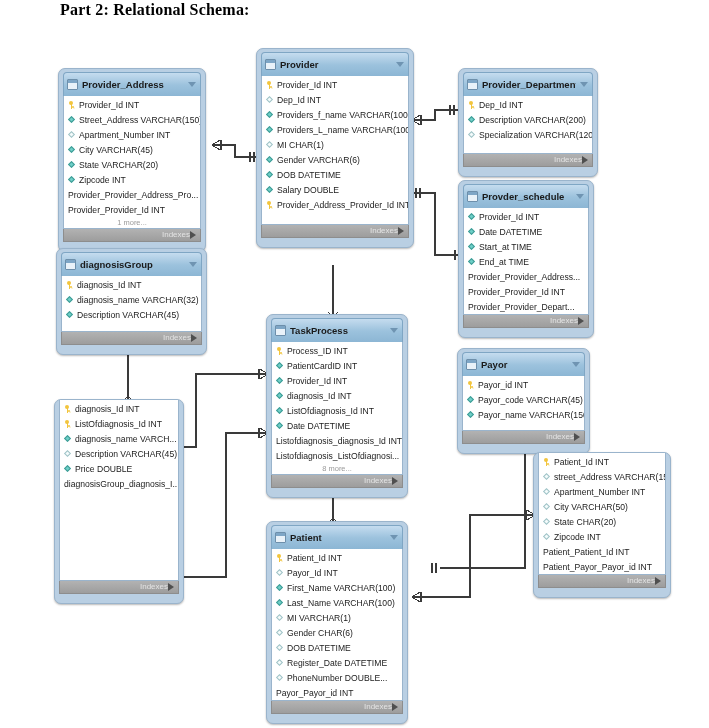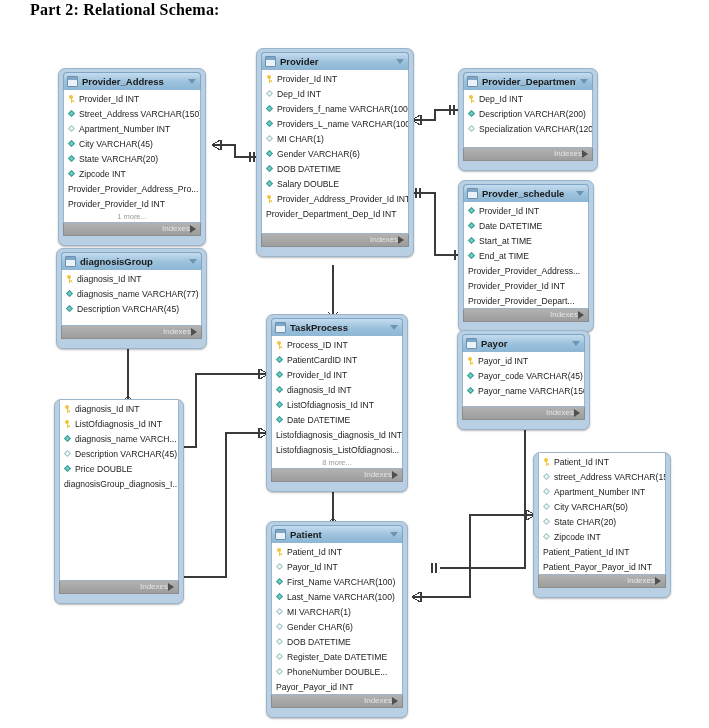--- a/index.html
+++ b/index.html
@@ -3,39 +3,39 @@
 <meta charset="utf-8">
 <style>
   html,body{margin:0;padding:0;}
   body{
     width:709px;height:728px;position:relative;
     background:#ffffff;
     font-family:"Liberation Sans", sans-serif;
     overflow:hidden;
   }
   #page-title{
-    position:absolute;left:30px;top:1px;
+    position:absolute;left:60px;top:1px;
     font-family:"Liberation Serif", serif;
     font-size:16px;font-weight:bold;color:#000;
     letter-spacing:0.2px;
   }
   
   #wires{position:absolute;left:0;top:0;width:709px;height:728px;pointer-events:none;}
   
   .tbl{
     position:absolute;
     background:#b9cfe3;
     border:1px solid #9ab4cc;
     border-radius:7px;
     box-shadow:0 1px 2px rgba(0,0,0,.28);
     padding:0 4px 9px 4px;
     box-sizing:border-box;
   }
   .tbl-hdr{
-    height:18px;
+    height:24px;
     margin:3px 0 0 0;
     display:flex;align-items:center;
     background:linear-gradient(to bottom,#c5dcef 0%,#9cc2dd 52%,#8cb6d4 100%);
     border:1px solid #7fa6c4;
     border-bottom:none;
     border-radius:4px 4px 0 0;
     padding:0 4px 0 3px;
     box-sizing:border-box;
   }
   .tbl-icon{
@@ -260,24 +260,20 @@
         <span>DOB DATETIME</span>
       </div>
     <div class="col">
         <span class="bul nn"></span>
         <span>Salary DOUBLE</span>
       </div>
     <div class="col">
         <span class="bul pk"></span>
         <span>Provider_Address_Provider_Id INT</span>
       </div>
-    <div class="col plain">
-        <span class="bul none"></span>
-        <span>Provider_Department_Dep_Id INT</span>
-      </div>
     <div class="spacer" style="height:12px;"></div>
   </div>
   <div class="idx">
     <span class="idx-label">Indexes</span>
     <span class="idx-arrow"></span>
   </div>
 </div>
 
 <div class="tbl" style="left:458px;top:68px;width:140px;">
   <div class="tbl-hdr">
@@ -354,21 +350,21 @@
     <span class="tbl-name">diagnosisGroup</span>
     <span class="caret"></span>
   </div>
   <div class="tbl-body">
     <div class="col">
         <span class="bul pk"></span>
         <span>diagnosis_Id INT</span>
       </div>
     <div class="col">
         <span class="bul nn"></span>
-        <span>diagnosis_name VARCHAR(77)</span>
+        <span>diagnosis_name VARCHAR(32)</span>
       </div>
     <div class="col">
         <span class="bul nn"></span>
         <span>Description VARCHAR(45)</span>
       </div>
     <div class="spacer" style="height:9px;"></div>
   </div>
   <div class="idx">
     <span class="idx-label">Indexes</span>
     <span class="idx-arrow"></span>
@@ -415,21 +411,21 @@
         <span>Listofdiagnosis_ListOfdiagnosi...</span>
       </div>
     <div class="more">8 more...</div>
   </div>
   <div class="idx">
     <span class="idx-label">Indexes</span>
     <span class="idx-arrow"></span>
   </div>
 </div>
 
-<div class="tbl" style="left:457px;top:330px;width:133px;">
+<div class="tbl" style="left:457px;top:348px;width:133px;">
   <div class="tbl-hdr">
     <span class="tbl-icon"></span>
     <span class="tbl-name">Payor</span>
     <span class="caret"></span>
   </div>
   <div class="tbl-body">
     <div class="col">
         <span class="bul pk"></span>
         <span>Payor_id INT</span>
       </div>

